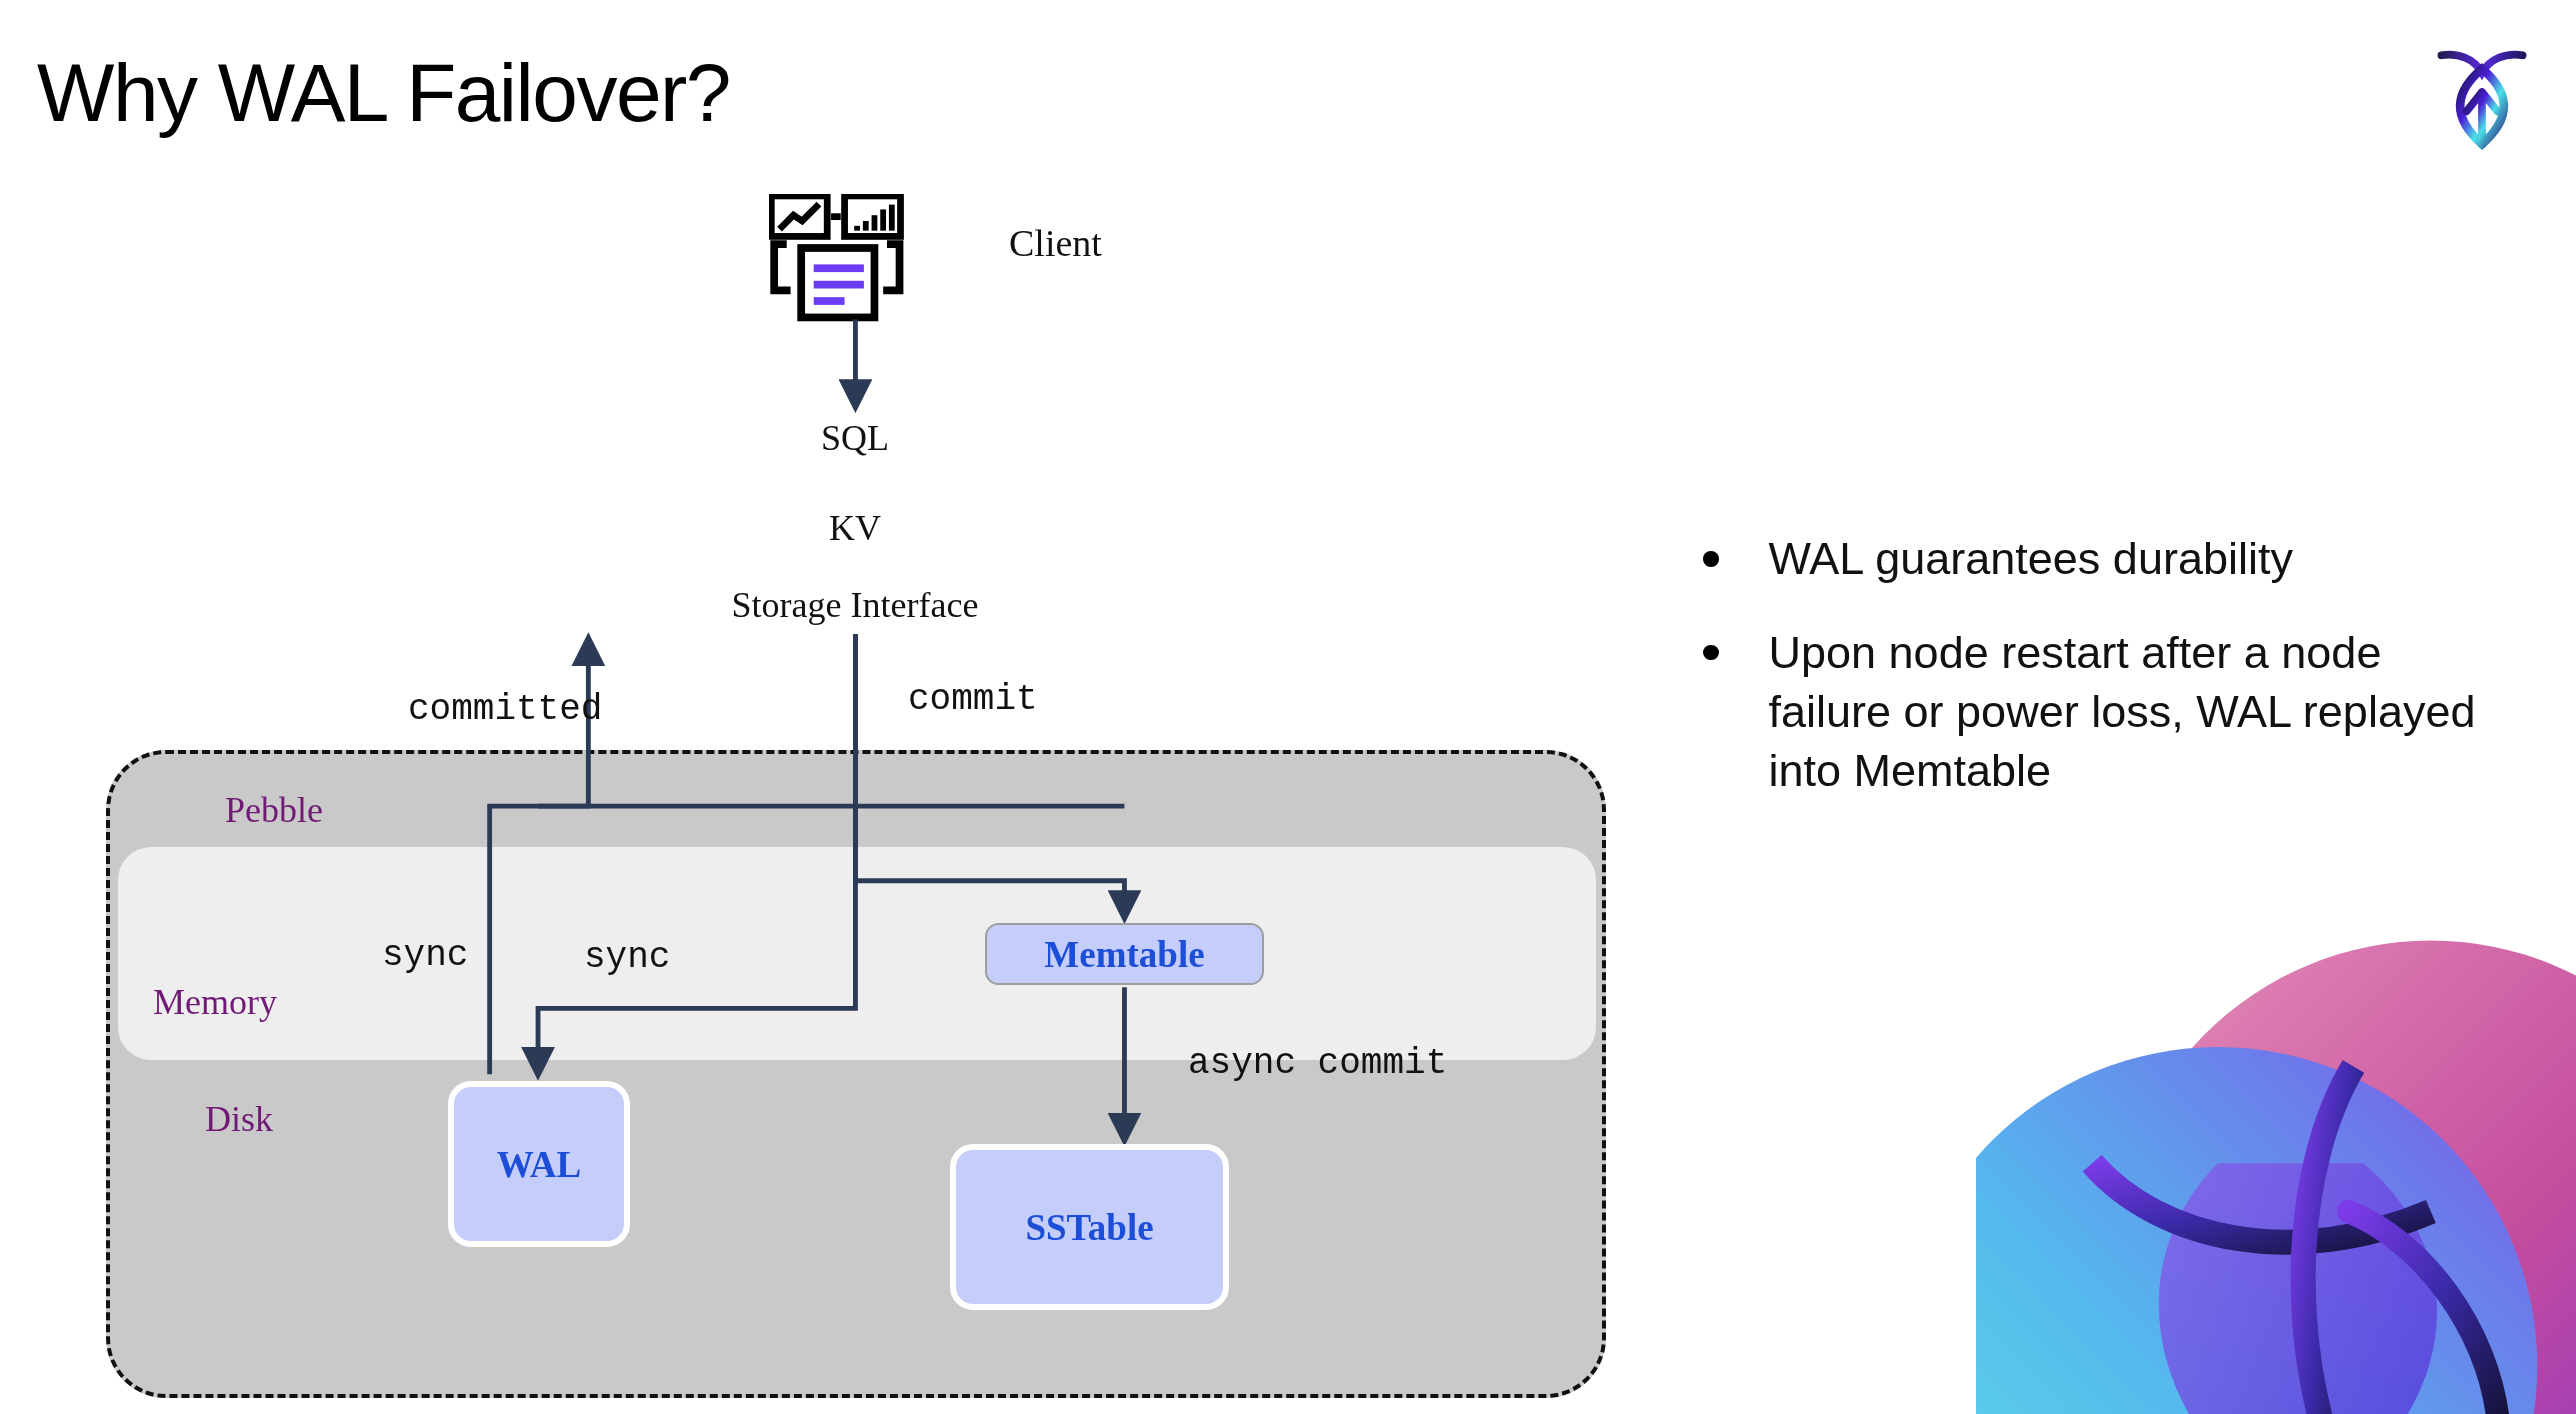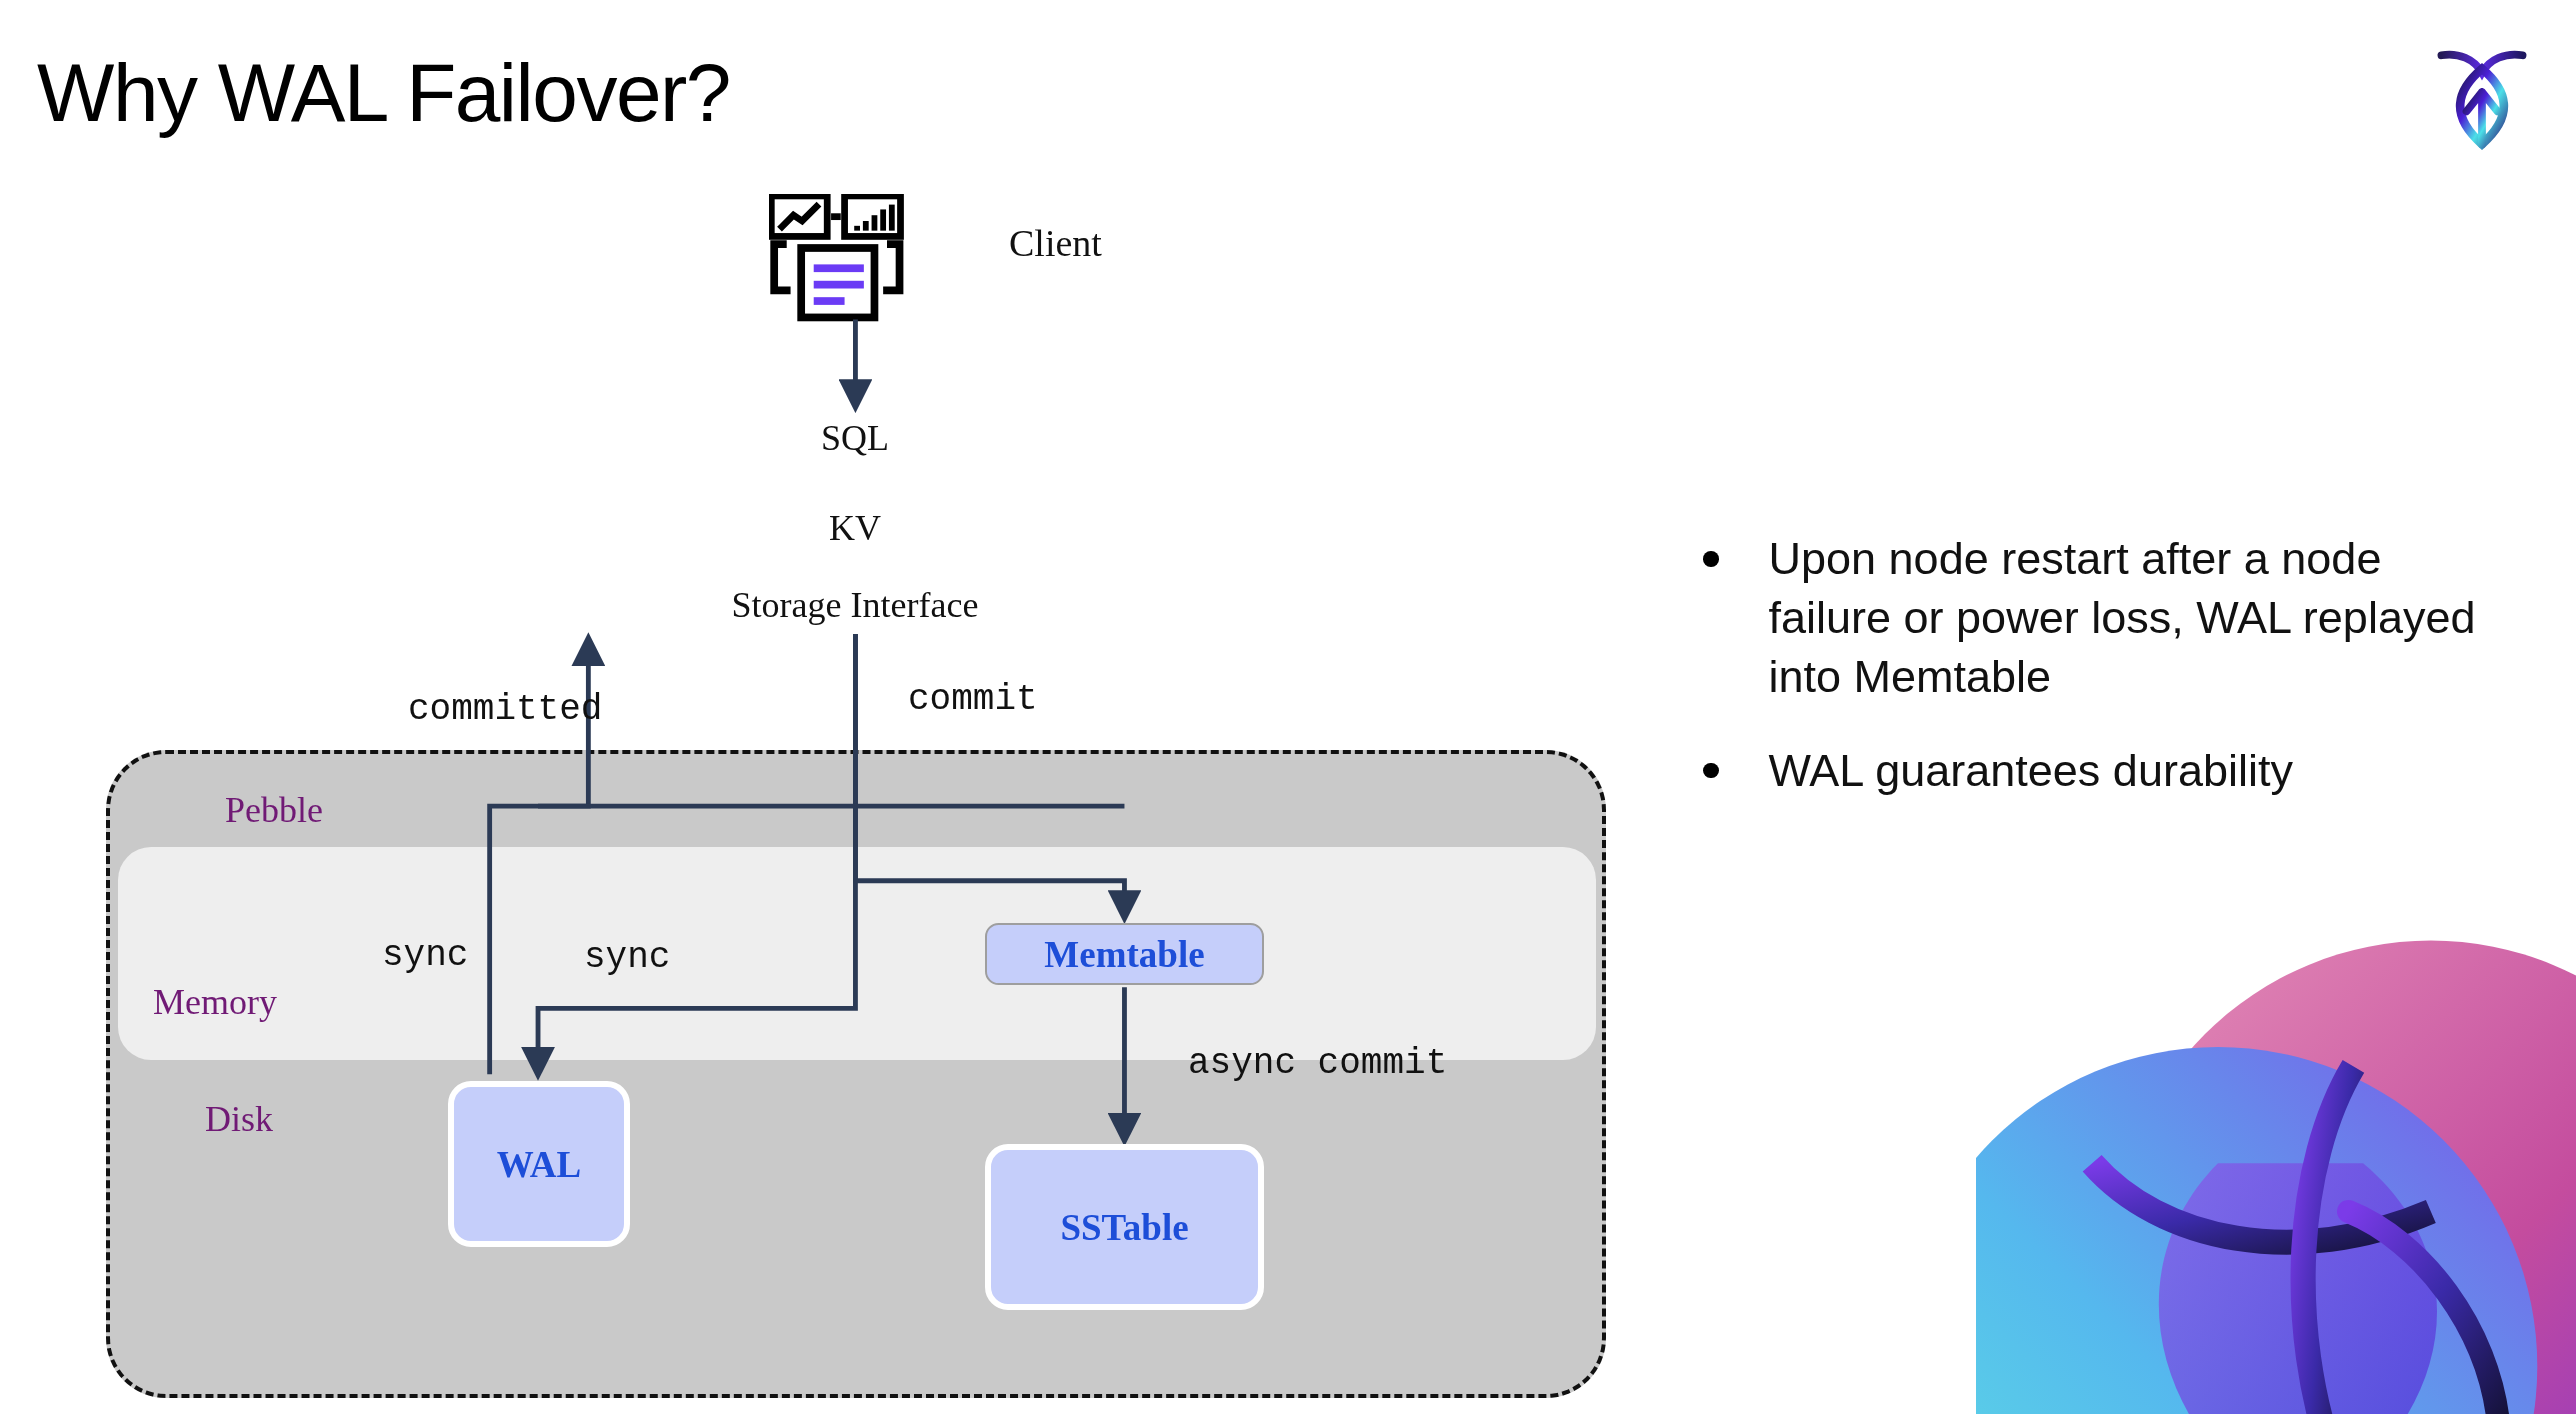--- a/index.html
+++ b/index.html
@@ -136,21 +136,21 @@
     border: 2.9px solid #9e9e9e;
     border-radius: 13.5px;
   }
   .node-wal {
     left: 448px; top: 1081px;
     width: 182px; height: 166px;
     border: 6.8px solid #ffffff;
     border-radius: 23px;
   }
   .node-sstable {
-    left: 985px; top: 1144px;
+    left: 950px; top: 1144px;
     width: 279px; height: 166px;
     border: 6.8px solid #ffffff;
     border-radius: 23px;
   }
 
   
   .arrow-layer {
     position: absolute;
     left: 0; top: 0;
     width: 2576px; height: 1415px;
@@ -345,20 +345,20 @@
 <div class="node-box node-wal">
   <span>WAL</span>
 </div>
 <div class="node-box node-sstable">
   <span>SSTable</span>
 </div>
 
 <div class="bullet-list">
   <div class="bullet-item">
     <span class="bullet-dot"></span>
-    <span class="bullet-text">Upon node restart after a node failure or power loss, WAL replayed into Memtable</span>
+    <span class="bullet-text">WAL guarantees durability</span>
   </div>
   <div class="bullet-item">
     <span class="bullet-dot"></span>
-    <span class="bullet-text">WAL guarantees durability</span>
+    <span class="bullet-text">Upon node restart after a node failure or power loss, WAL replayed into Memtable</span>
   </div>
 </div>
 
 
 </body></html>

